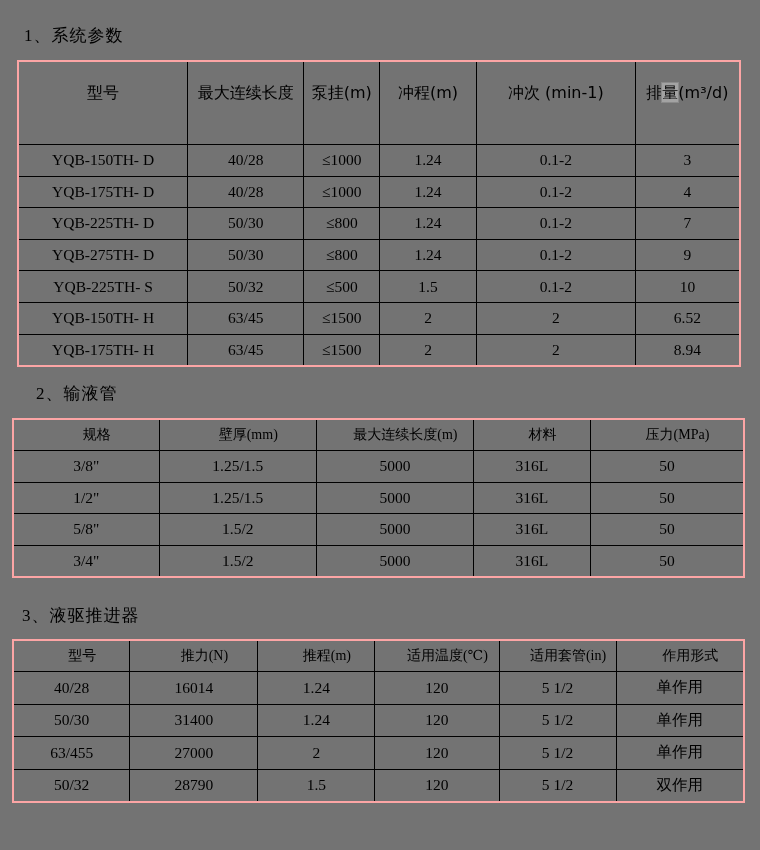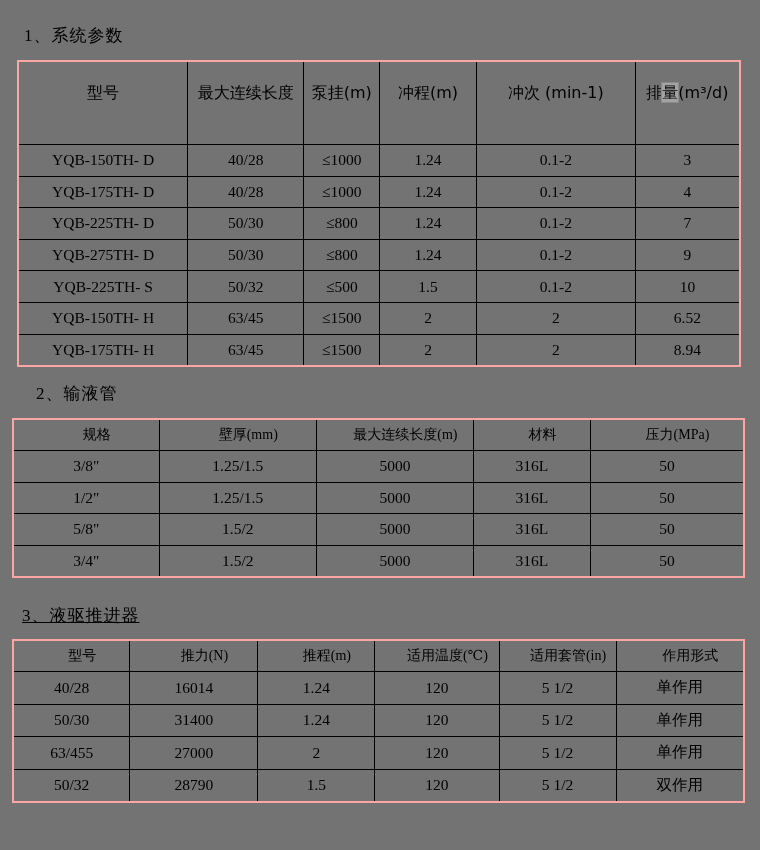--- a/index.html
+++ b/index.html
@@ -17,21 +17,21 @@
     position: relative;
   }
   .sec-title {
     font-size: 17px;
     font-weight: normal;
     margin: 0;
     letter-spacing: 1px;
   }
   .t1 { margin: 24px 0 13px 24px; }
   .t2 { margin: 15px 0 13px 36px; }
-  .t3 { margin: 26px 0 12px 22px; text-decoration: underline; }
+  .t3 { margin: 26px 0 12px 22px; }
 
   table.tbl {
     border-collapse: collapse;
     table-layout: fixed;
     border: 2px solid #fca5a5;
   }
   .tbl th, .tbl td {
     border: 1px solid #000;
     text-align: center;
     vertical-align: middle;

